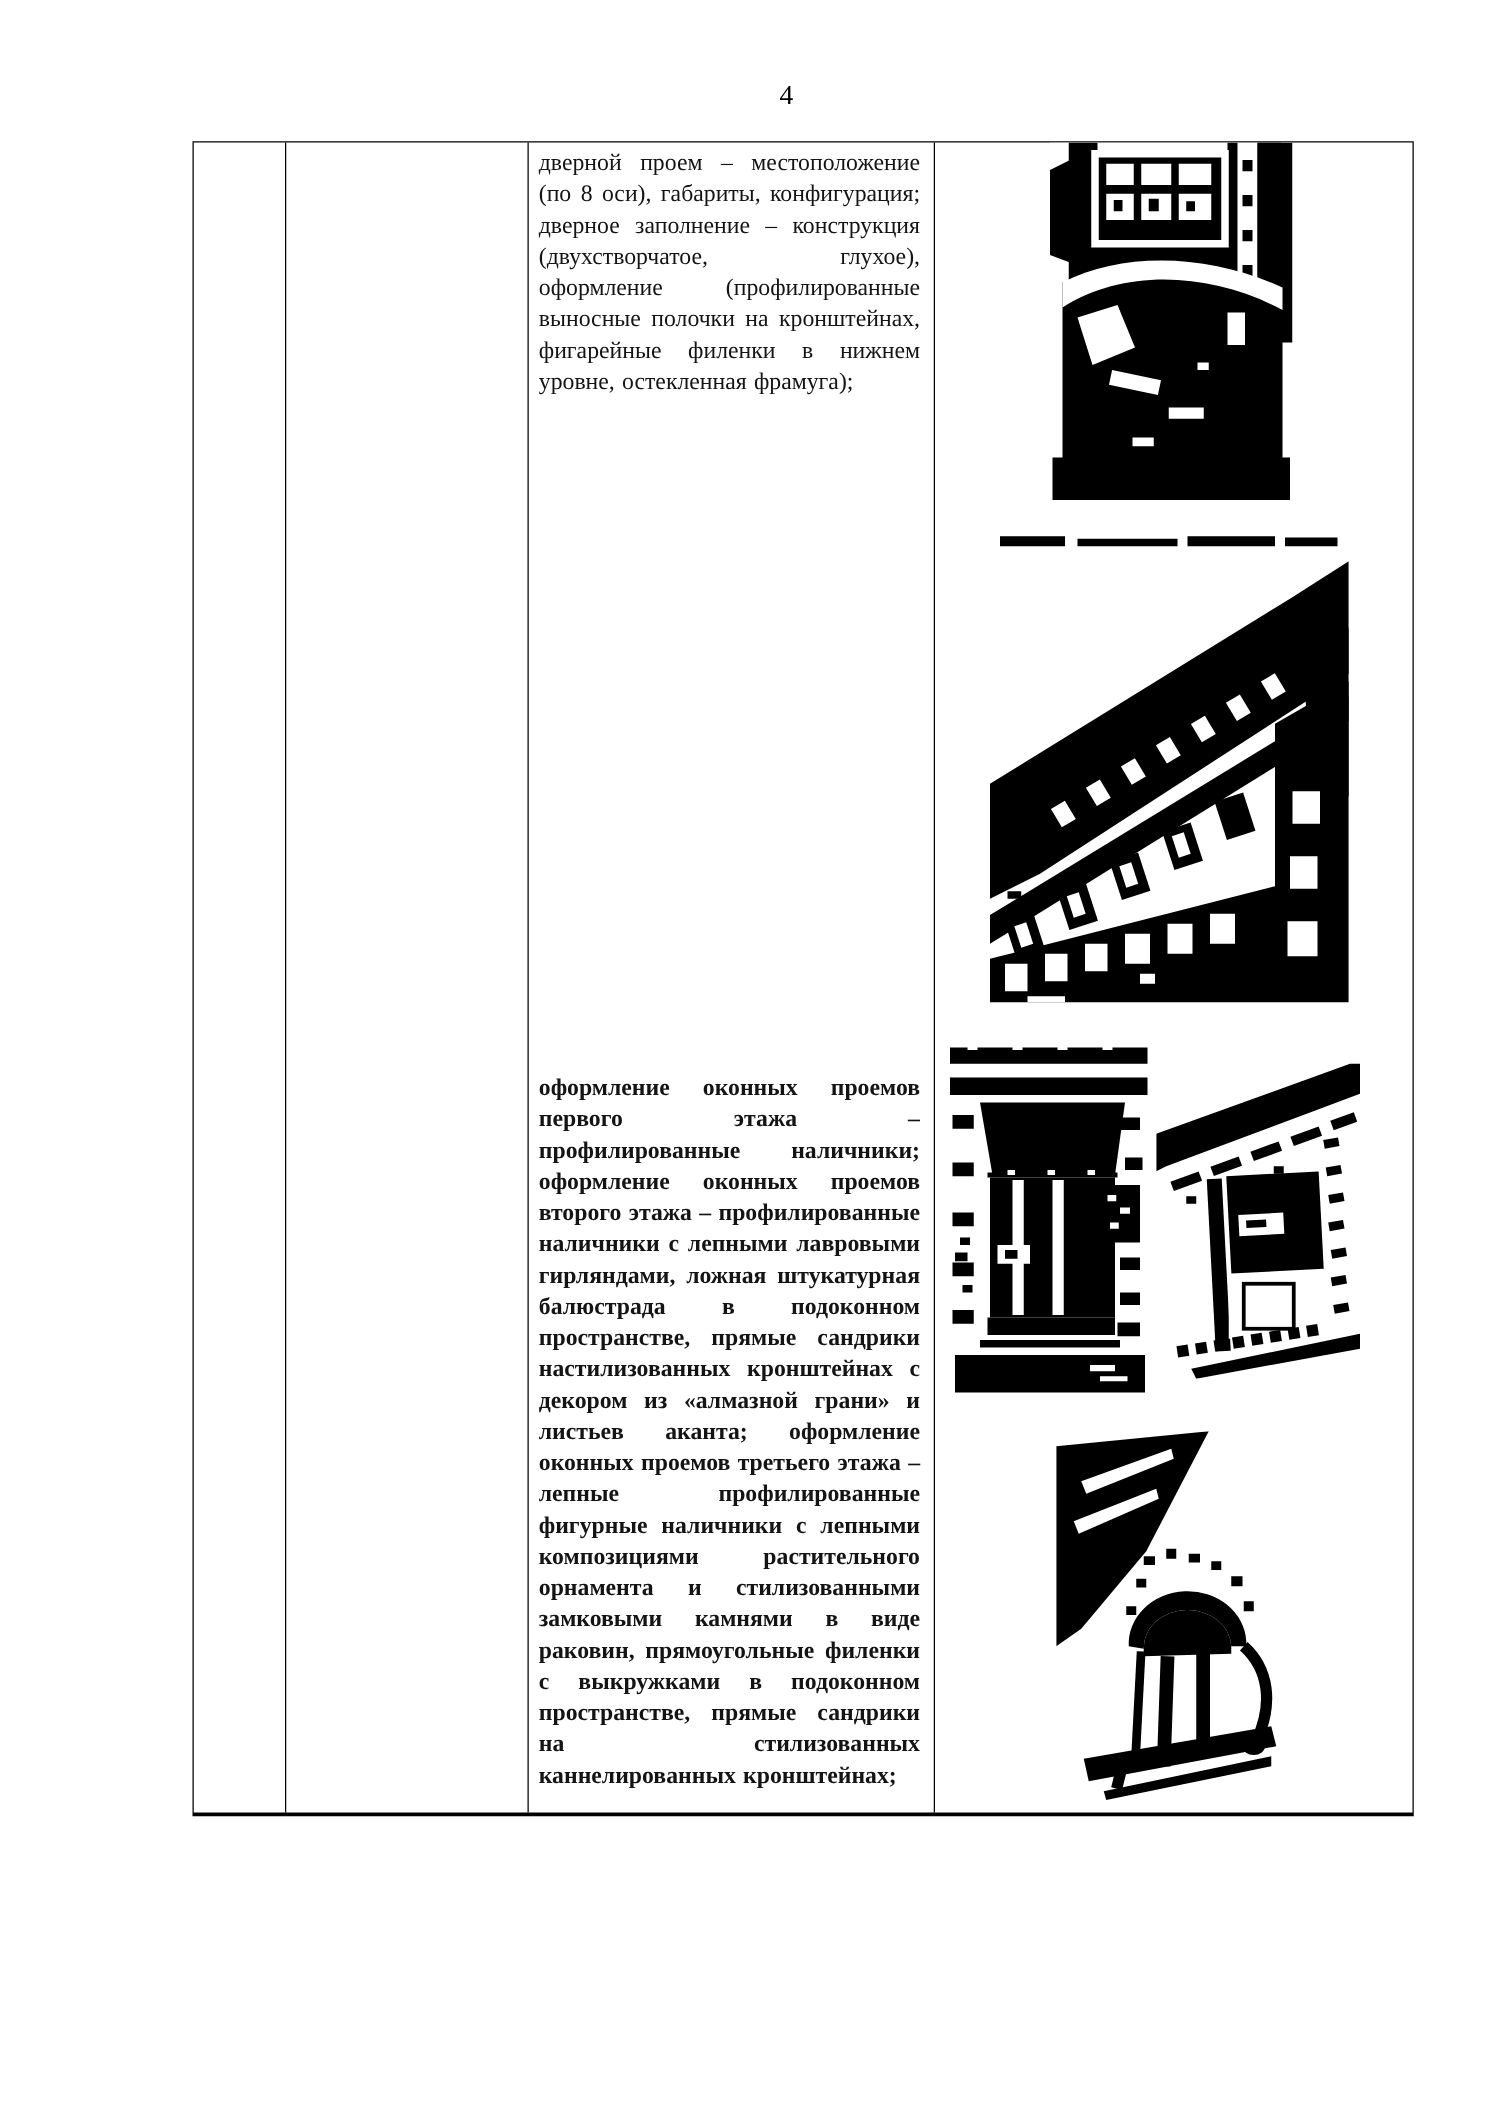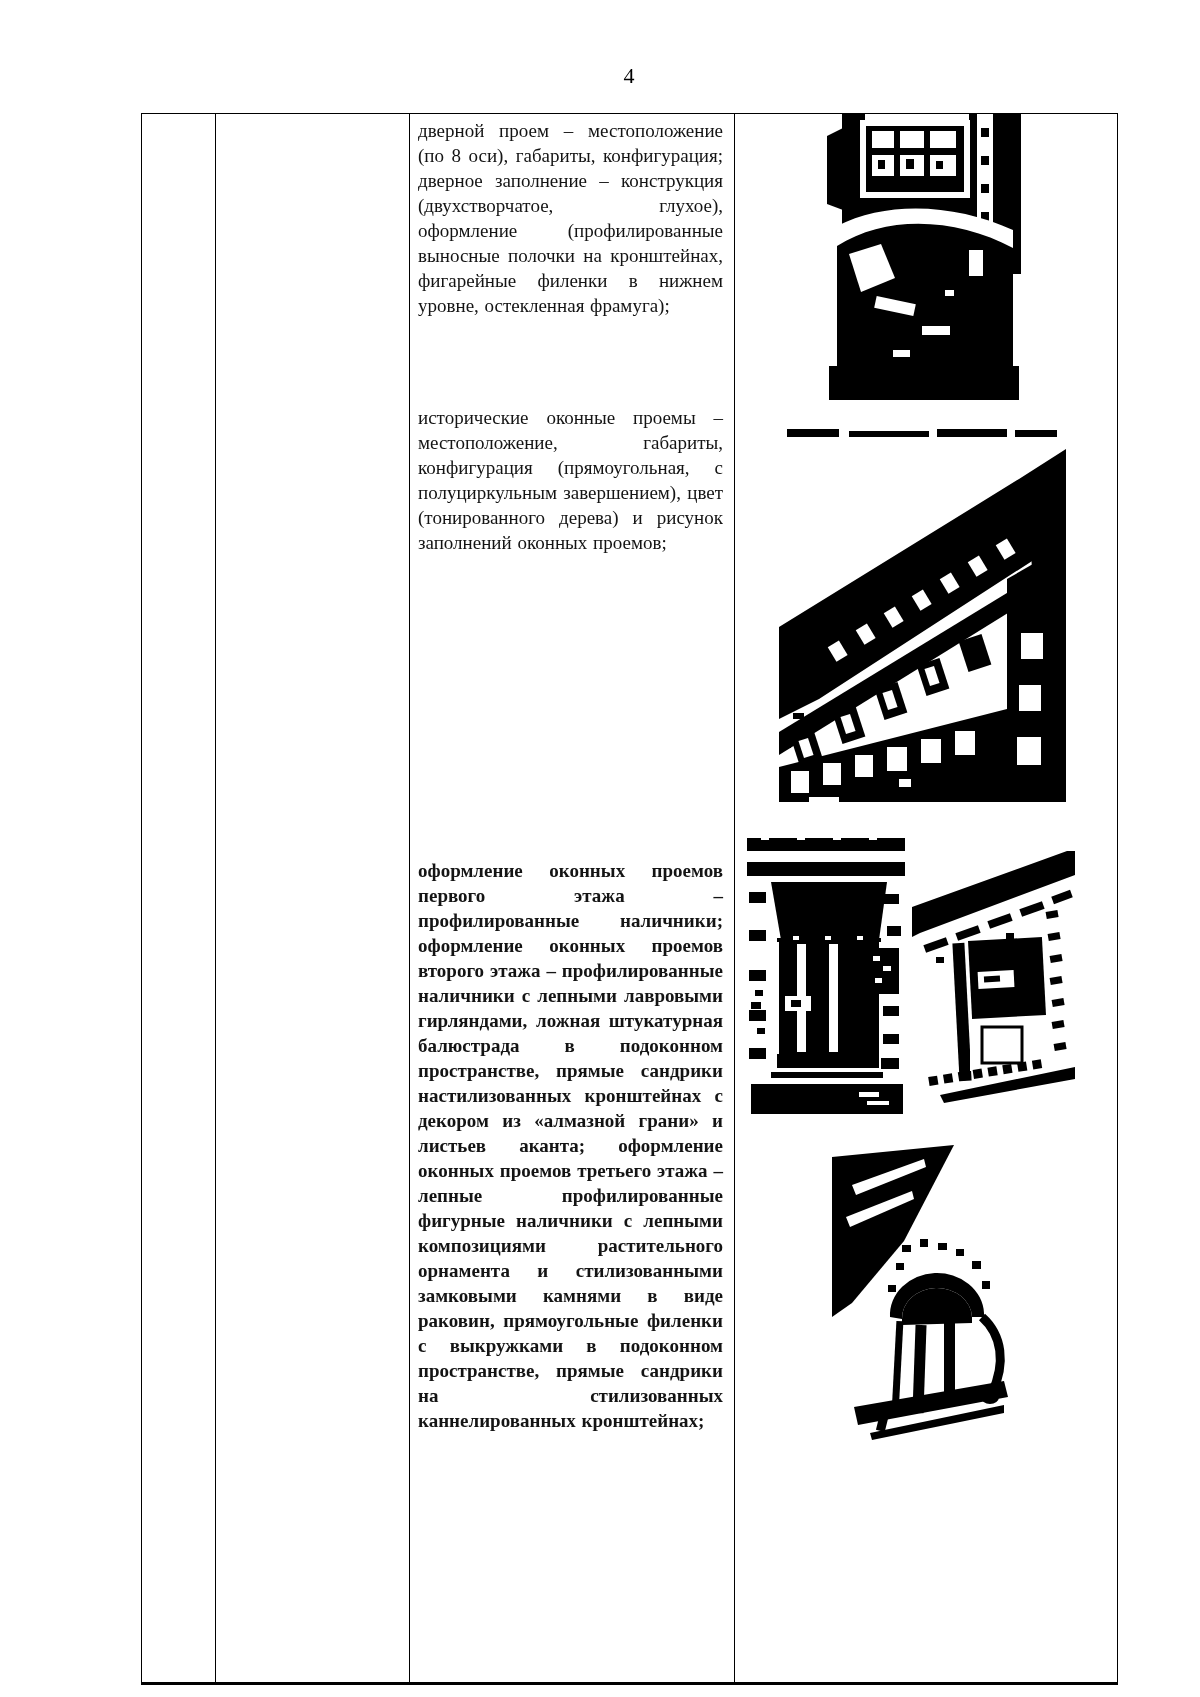--- a/index.html
+++ b/index.html
@@ -9,22 +9,22 @@
     background:#ffffff;
     font-family:"Liberation Serif","DejaVu Serif",serif;
     color:#111;
     overflow:hidden;
   }
   .page-number{
     position:absolute;top:64px;left:0;width:1258px;
     text-align:center;font-size:22px;line-height:24px;color:#000;
   }
   .doc-table{
-    position:absolute;left:141px;top:113px;
-    width:977px;height:1572px;
+    position:absolute;left:154px;top:113px;
+    width:977px;height:1340px;
     box-sizing:border-box;
     border:1px solid #000;
     border-bottom-width:3px;
     display:flex;
   }
   .cell{box-sizing:border-box;height:100%;}
   .cell.c1{width:74px;border-right:1px solid #000;}
   .cell.c2{width:194px;border-right:1px solid #000;}
   .cell.c3{width:325px;border-right:1px solid #000;position:relative;}
   .cell.c4{flex:1;position:relative;}
@@ -49,21 +49,20 @@
 
   <div class="page-number">4</div>
 
   <div class="doc-table">
 
     <div class="cell c1"></div>
     <div class="cell c2"></div>
 
     <div class="cell c3">
       <p class="tb tb-1">дверной проем – местоположение (по 8 оси), габариты, конфигурация; дверное заполнение – конструкция (двухстворчатое, глухое), оформление (профилированные выносные полочки на кронштейнах, фигарейные филенки в нижнем уровне, остекленная фрамуга);</p>
-      <p class="tb tb-2">исторические оконные проемы – местоположение, габариты, конфигурация (прямоугольная, с полуциркульным завершением), цвет (тонированного дерева) и рисунок заполнений оконных проемов;</p>
       <p class="tb tb-3">оформление оконных проемов первого этажа – профилированные наличники; оформление оконных проемов второго этажа – профилированные наличники с лепными лавровыми гирляндами, ложная штукатурная балюстрада в подоконном пространстве, прямые сандрики настилизованных кронштейнах с декором из «алмазной грани» и листьев аканта; оформление оконных проемов третьего этажа – лепные профилированные фигурные наличники с лепными композициями растительного орнамента и стилизованными замковыми камнями в виде раковин, прямоугольные филенки с выкружками в подоконном пространстве, прямые сандрики на стилизованных каннелированных кронштейнах;</p>
     </div>
 
     <div class="cell c4">
 
       <figure class="photo" style="left:92px;top:0;margin:0;">
         <svg width="194" height="286" viewBox="0 0 194 286">
           <rect width="194" height="286" fill="#fff"></rect>
           <rect x="15" y="0" width="170" height="118" fill="#000"></rect>
           <polygon points="0,22 20,12 34,58 16,96 0,90" fill="#000"></polygon>

